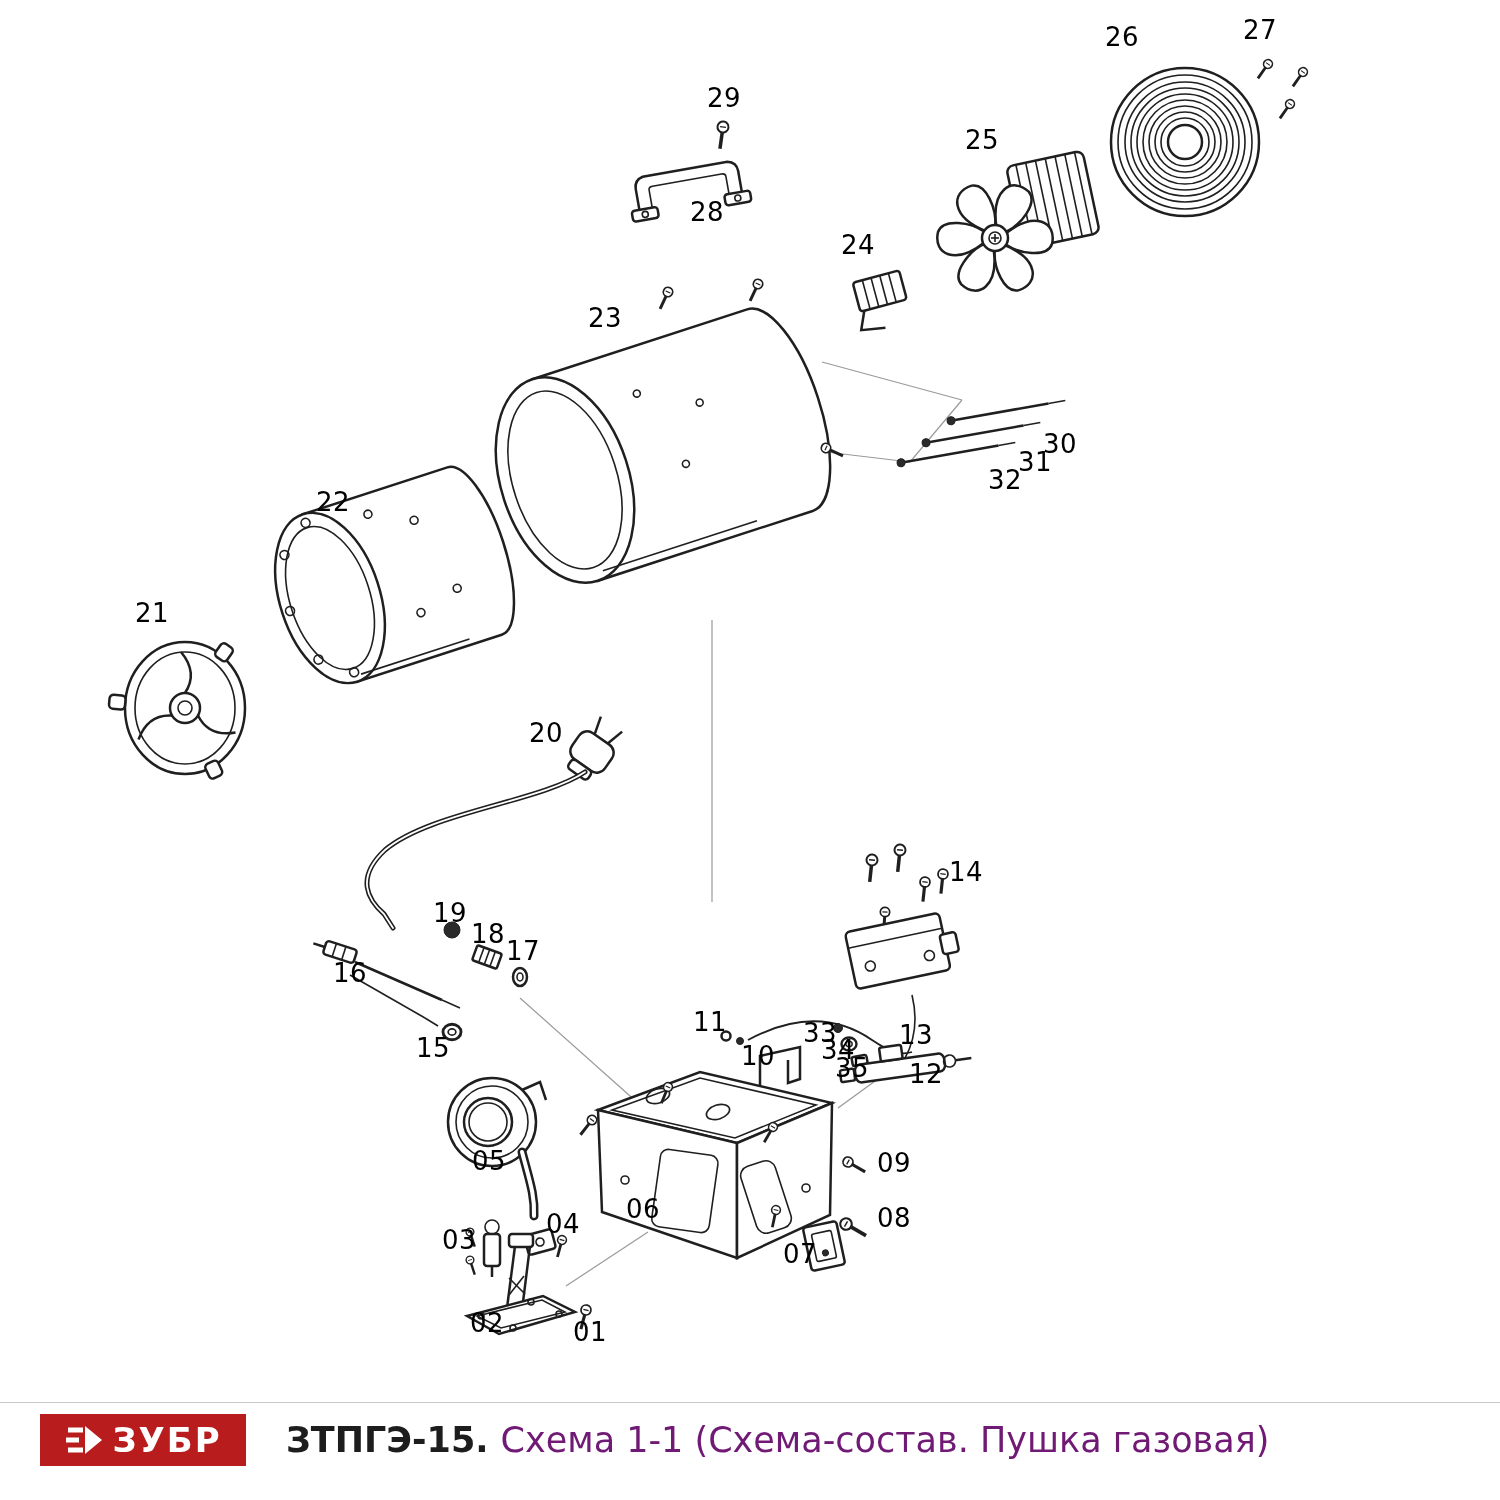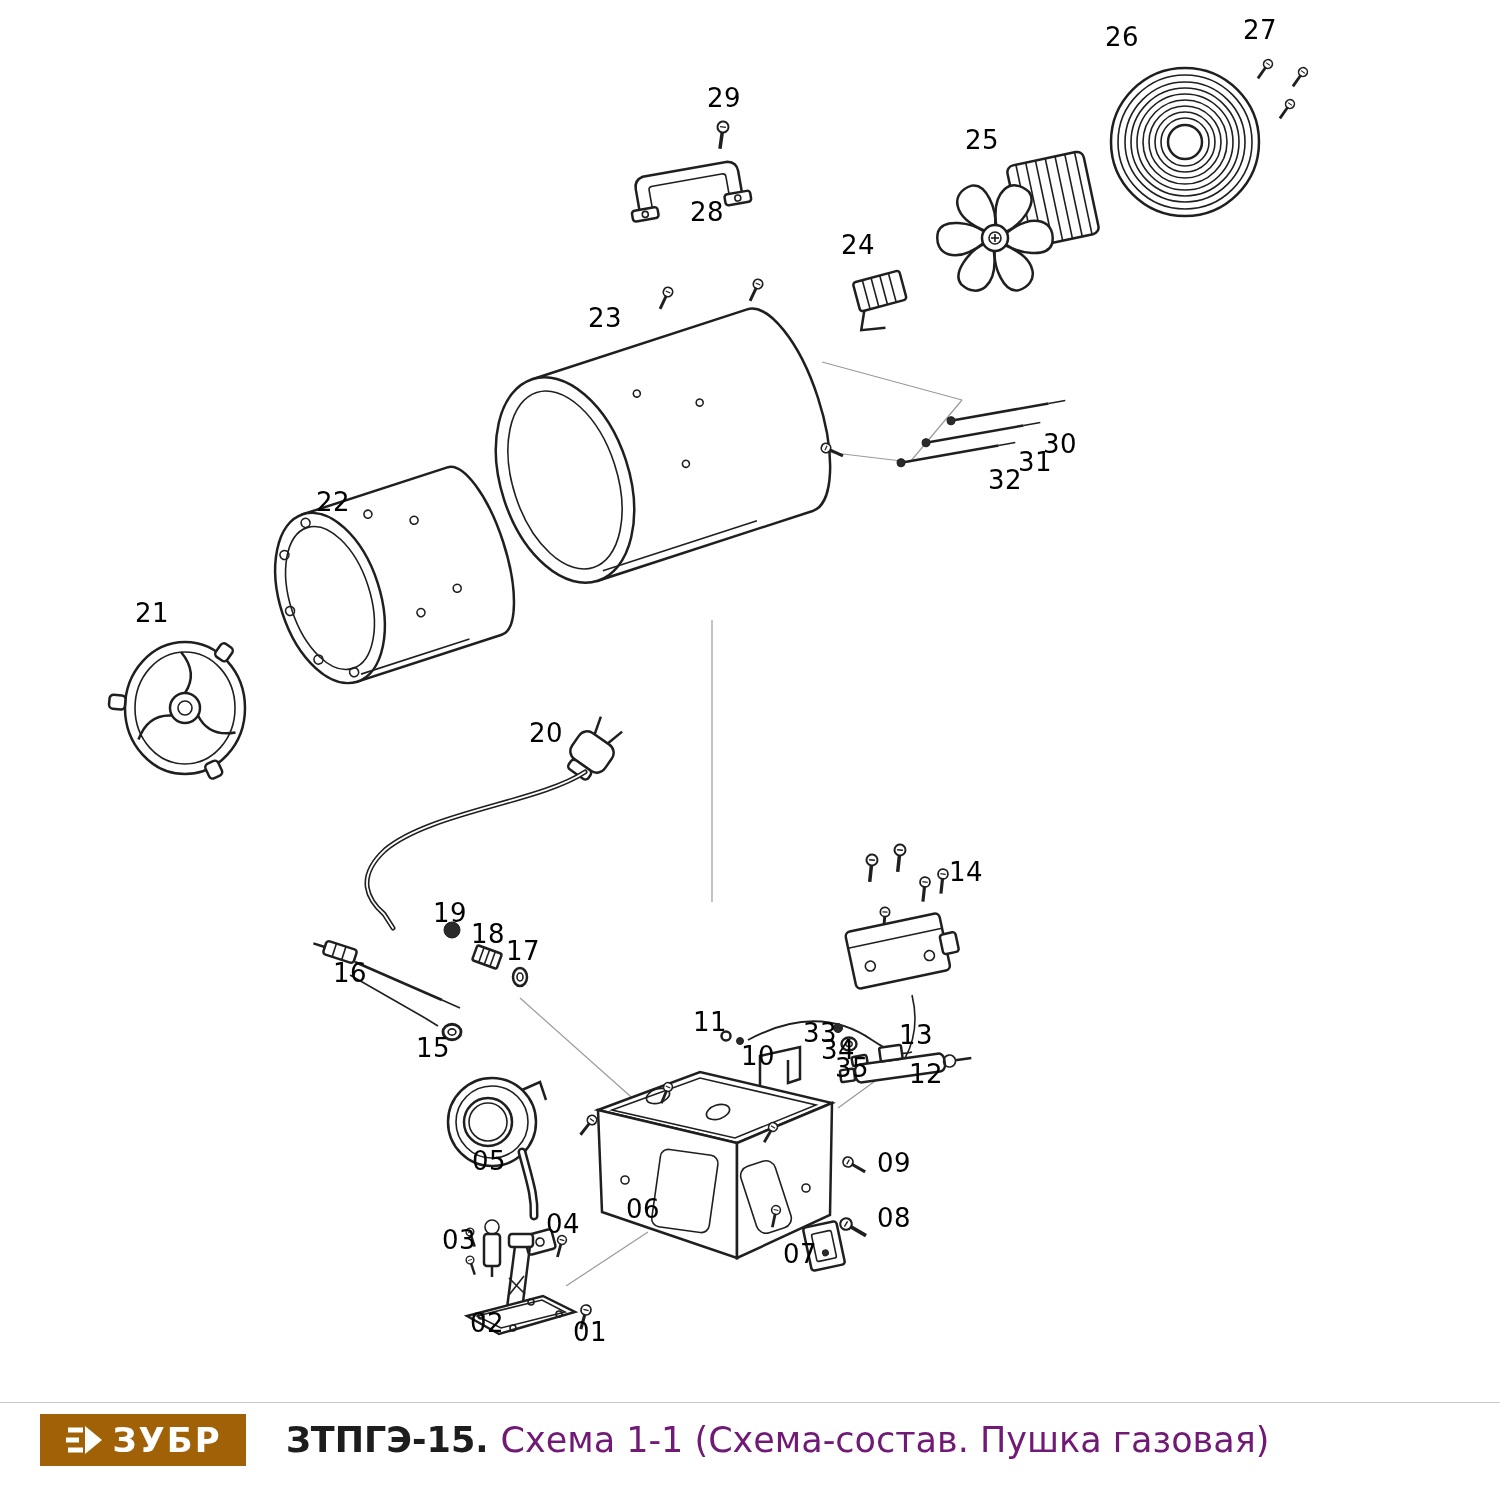--- a/index.html
+++ b/index.html
@@ -4,21 +4,21 @@
 <style>
   html,body{margin:0;padding:0;background:#fff;}
   #stage{position:relative;width:1500px;height:1500px;background:#ffffff;overflow:hidden;
          font-family:"DejaVu Sans",sans-serif;}
   #art{position:absolute;left:0;top:0;}
   .part-label{position:absolute;transform:translate(-50%,-50%);
               font:400 26px "DejaVu Sans",sans-serif;color:#000000;letter-spacing:.5px;
               white-space:nowrap;}
   
   .footer-divider{position:absolute;left:0;top:1402px;width:1500px;height:1px;background:#c9c9c9;}
-  .logo{position:absolute;left:40px;top:1414px;width:206px;height:52px;background:#a16207;
+  .logo{position:absolute;left:40px;top:1414px;width:206px;height:52px;background:#b91c1c;
         display:flex;align-items:center;justify-content:center;gap:8px;}
   .logo-text{color:#ffffff;font-weight:700;font-size:34px;letter-spacing:2px;
              font-family:"DejaVu Sans",sans-serif;}
   .title{position:absolute;left:286px;top:1414px;height:52px;display:flex;align-items:center;
          font-size:35px;color:#1d1d1d;}
   .title-model{font-weight:700;margin-right:12px;}
   .title-scheme{font-weight:400;color:#701a75;}
   
   .ln{stroke:#1f1f1f;stroke-width:2.5;fill:#fff;}
   .lnn{stroke:#1f1f1f;stroke-width:2.5;fill:none;}

